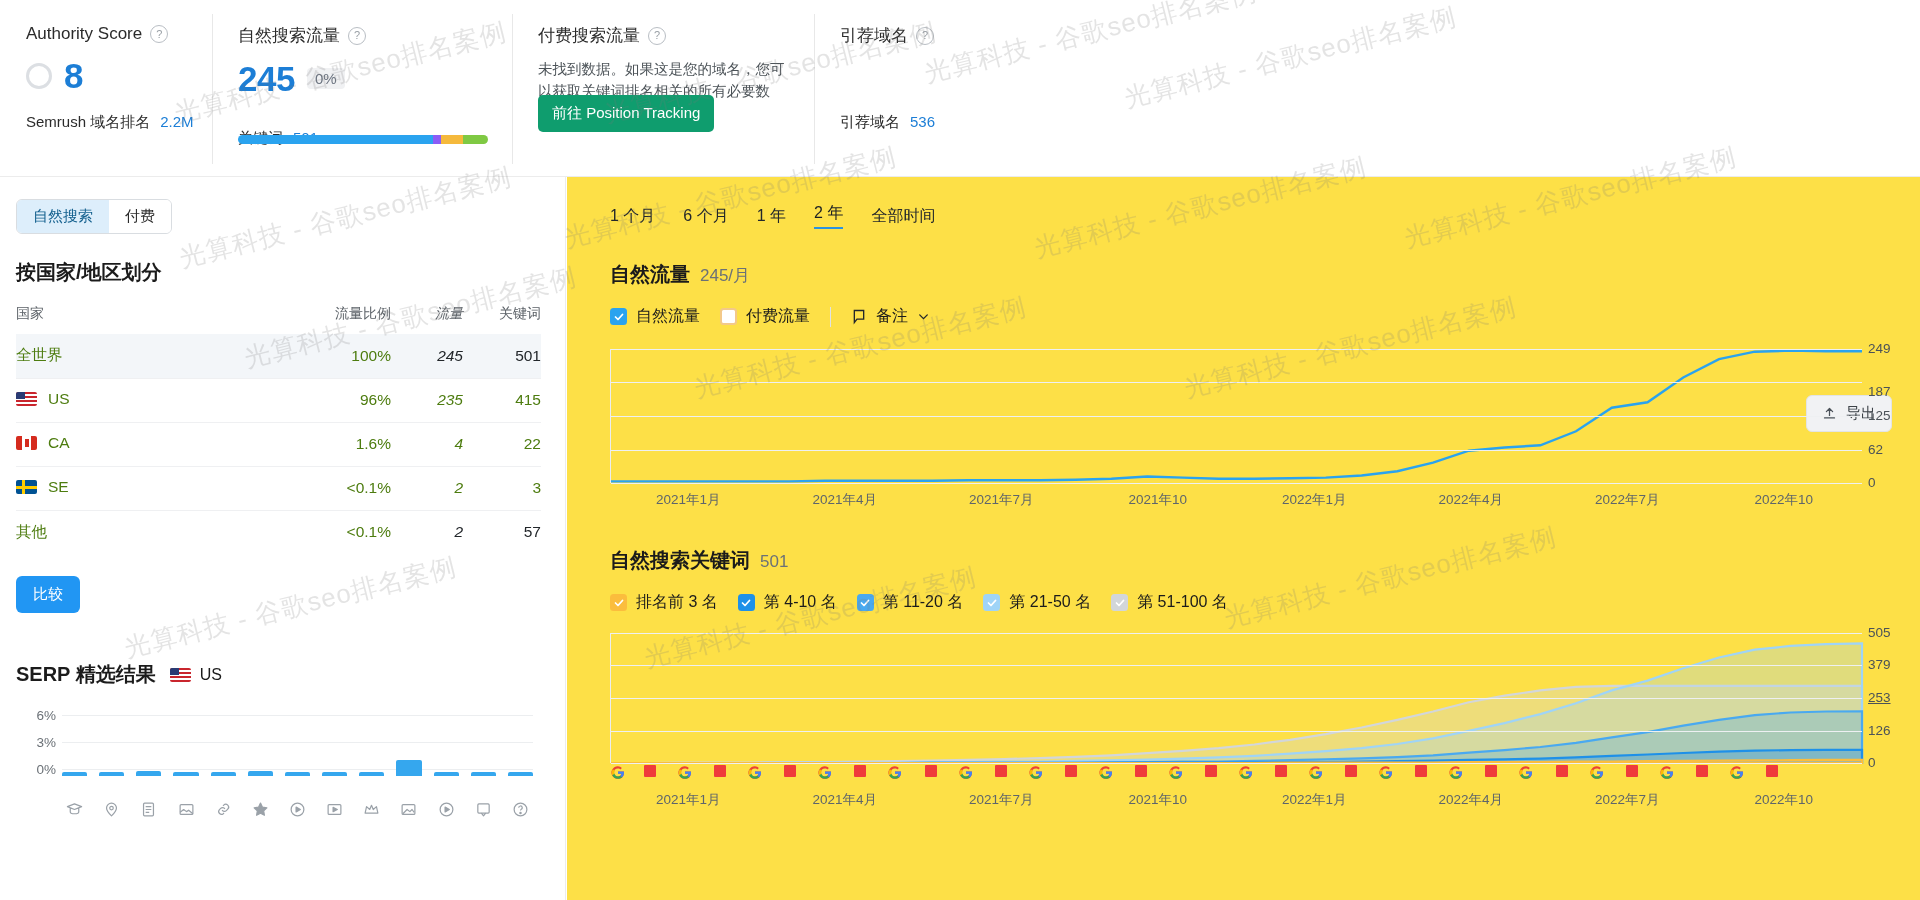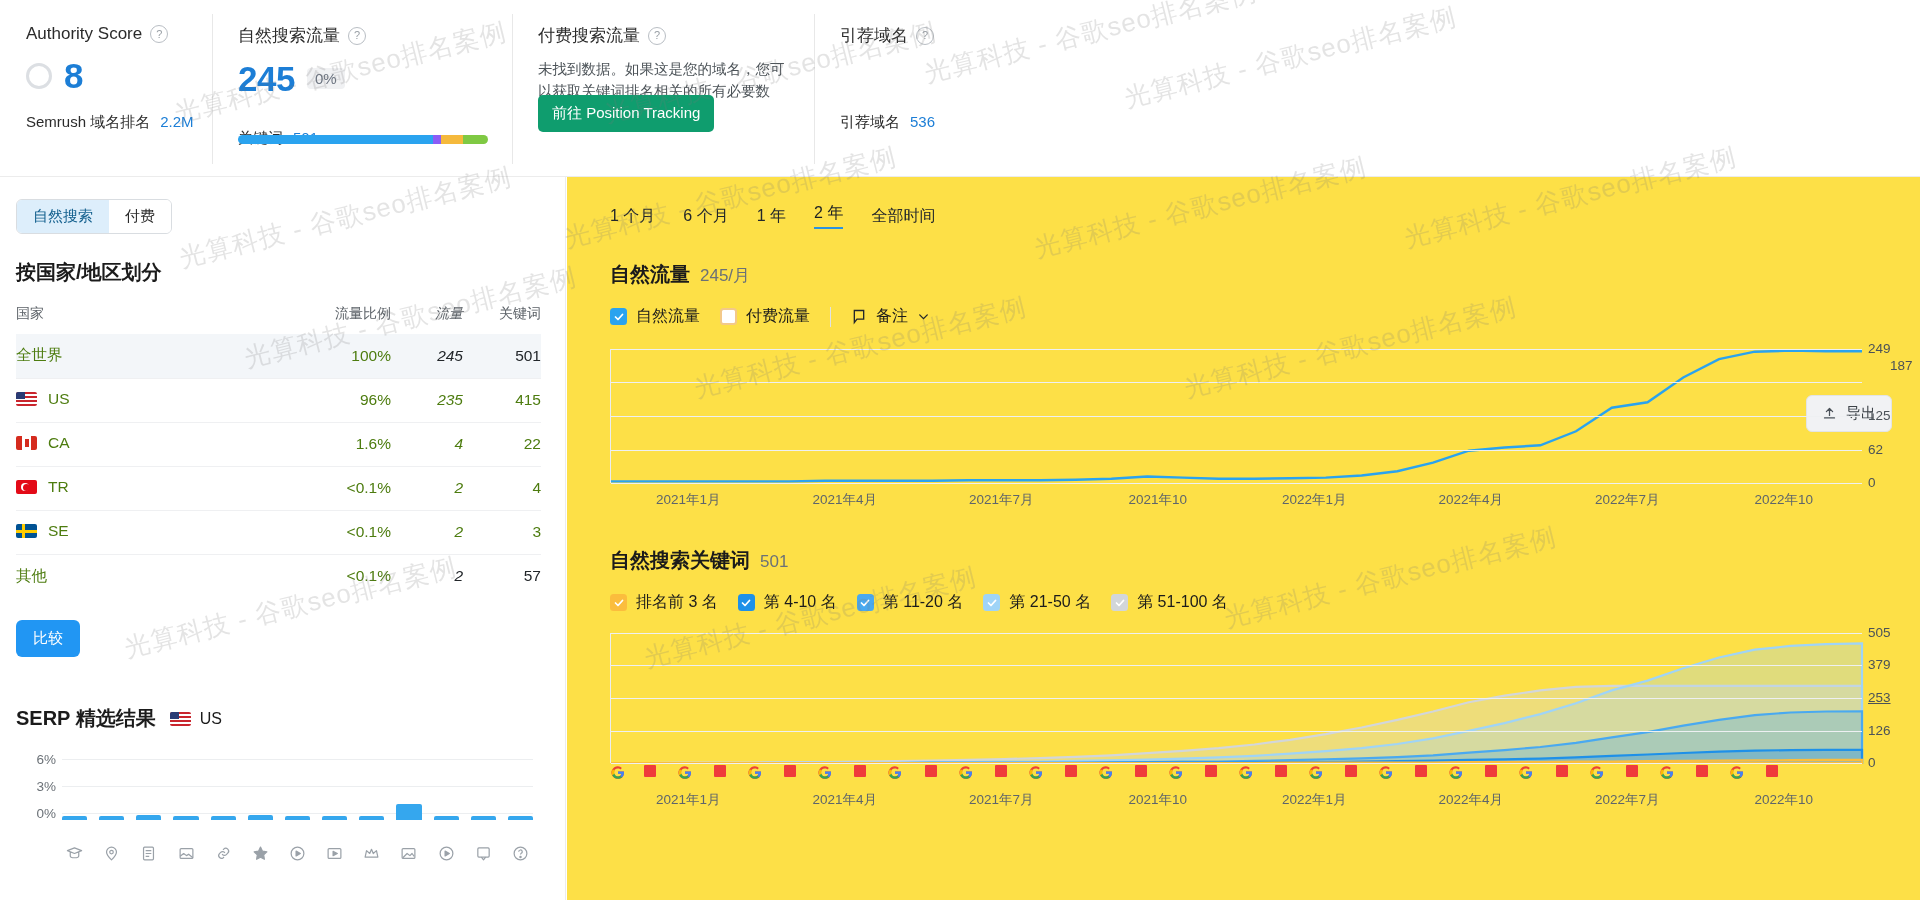--- a/index.html
+++ b/index.html
@@ -290,34 +290,20 @@
                   <span>CA</span>
                 </span></td>
               <td class="bar-cell"><span class="bar-track"><span class="bar-fill grey" style="width:9%"></span></span></td>
               <td class="c-pct">1.6%</td>
               <td class="c-traf">4</td>
               <td class="c-kw">22</td>
             </tr>
             <tr class="row-line">
               <td class="c-country"><span class="cflag">
                   <span class="flag">
-                    <span style="position:absolute;inset:0;background:#e30a17"></span>
-                    <span style="position:absolute;left:5px;top:3px;width:8px;height:8px;border-radius:50%;background:#fff"></span>
-                    <span style="position:absolute;left:7px;top:3.5px;width:7px;height:7px;border-radius:50%;background:#e30a17"></span>
-                  </span>
-                  <span>TR</span>
-                </span></td>
-              <td class="bar-cell"><span class="bar-track"><span class="bar-fill grey" style="width:5%"></span></span></td>
-              <td class="c-pct">&lt;0.1%</td>
-              <td class="c-traf">2</td>
-              <td class="c-kw">4</td>
-            </tr>
-            <tr class="row-line">
-              <td class="c-country"><span class="cflag">
-                  <span class="flag">
                     <span style="position:absolute;inset:0;background:#005293"></span>
                     <span style="position:absolute;left:6px;top:0;width:3px;height:100%;background:#fecc00"></span>
                     <span style="position:absolute;left:0;top:5.5px;width:100%;height:3px;background:#fecc00"></span>
                   </span>
                   <span>SE</span>
                 </span></td>
               <td class="bar-cell"><span class="bar-track"><span class="bar-fill grey" style="width:4%"></span></span></td>
               <td class="c-pct">&lt;0.1%</td>
               <td class="c-traf">2</td>
               <td class="c-kw">3</td>
@@ -507,21 +493,21 @@
               <path d="M0.0 132.4 L35.8 132.4 L71.5 132.4 L107.3 132.4 L143.1 132.4 L178.9 132.4 L214.6 131.8 L250.4 131.8 L286.2 131.8 L321.9 131.8 L357.7 131.3 L393.5 131.3 L429.3 131.3 L465.0 130.8 L500.8 129.7 L536.6 127.5 L572.3 128.6 L608.1 129.7 L643.9 129.7 L679.7 129.2 L715.4 128.6 L751.2 126.5 L787.0 122.2 L822.7 113.6 L858.5 101.7 L894.3 98.5 L930.1 96.3 L965.8 82.3 L1001.6 58.7 L1037.4 53.3 L1073.1 28.5 L1108.9 10.2 L1144.7 2.7 L1180.5 1.6 L1216.2 2.2 L1252.0 2.2" fill="none" stroke="#2aa3ef" stroke-width="2.4" vector-effect="non-scaling-stroke"></path>
             </svg>
         <div class="gl" style="top: 134px;"></div>
             <div class="gl" style="top: 100.635px;"></div>
             <div class="gl" style="top: 66.7309px;"></div>
             <div class="gl" style="top: 33.3655px;"></div>
             <div class="gl" style="top: 0px;"></div>
           </div>
         <div class="yax" id="traffic-yax">
             <span style="top: -8px;">249</span>
-            <span style="top: 9px; margin-left: 22px;">187</span>
+            <span style="top: 35px;">187</span>
             <span style="top: 58.7309px;">125</span>
             <span style="top: 92.6345px;">62</span>
             <span style="top: 126px;">0</span>
           </div>
         <div class="xax" id="traffic-xax">
             <span style="left: 78.25px;">2021年1月</span>
             <span style="left: 234.75px;">2021年4月</span>
             <span style="left: 391.25px;">2021年7月</span>
             <span style="left: 547.75px;">2021年10</span>
             <span style="left: 704.25px;">2022年1月</span>

